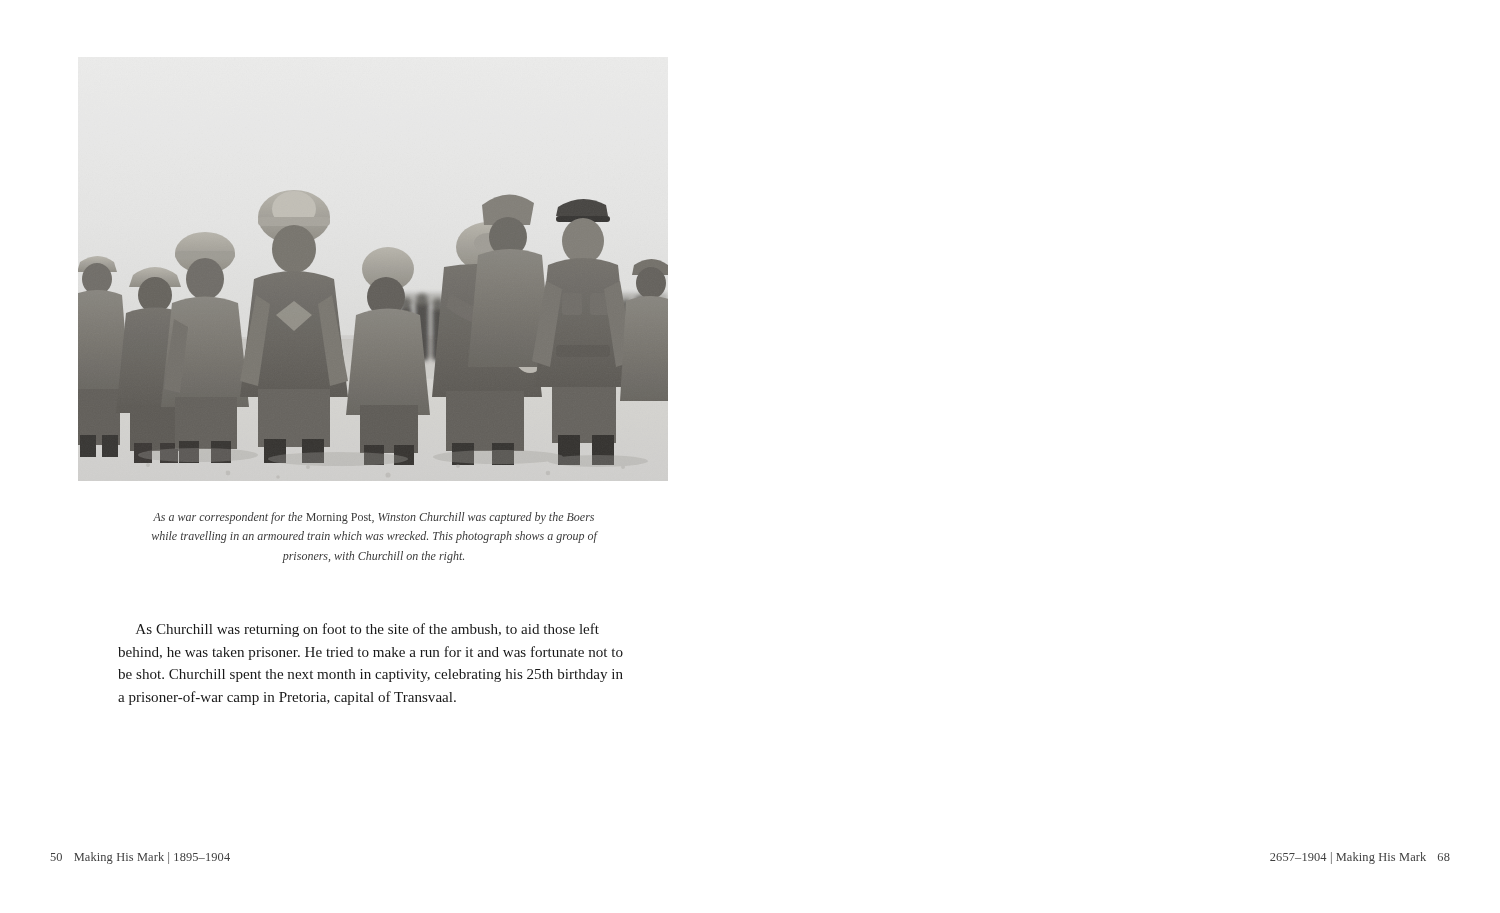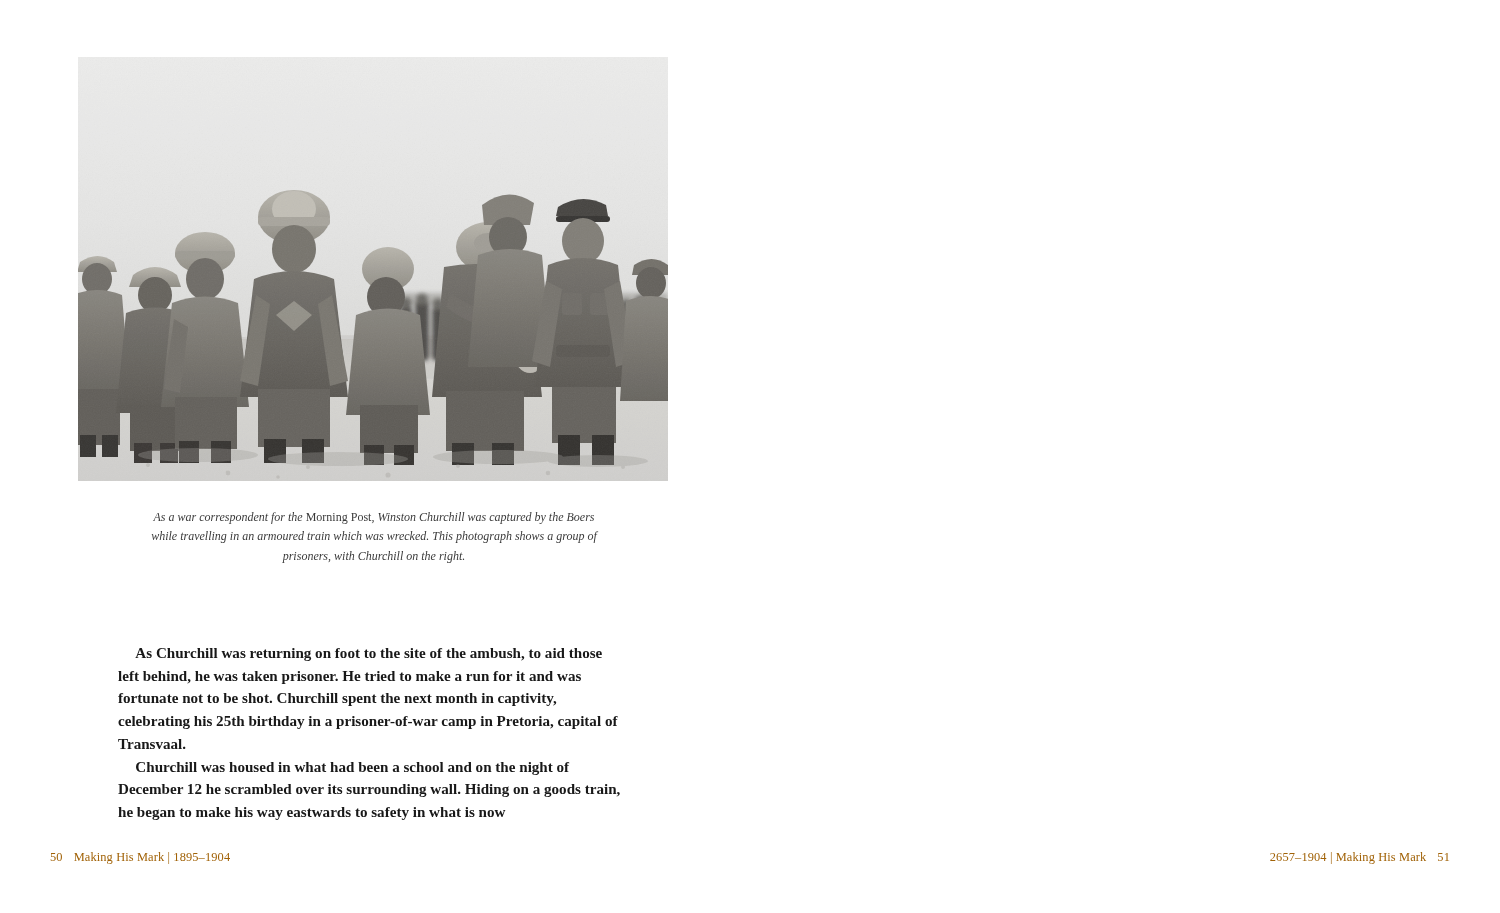--- a/index.html
+++ b/index.html
@@ -73,31 +73,30 @@
     text-align: left;
   }
   .bodycol p {
     margin: 0;
   }
   .bodycol p.indent {
     text-indent: 1.15em;
   }
   .left-body {
     left: 118px;
-    top: 642px;
+    top: 618px;
     width: 508px;
-    font-weight: bold;
   }
 
   
   .folio {
     position: absolute;
     bottom: 48px;
     font-size: 12.4px;
-    color: #a16207;
+    color: #404040;
     letter-spacing: 0.01em;
     white-space: nowrap;
   }
   .folio-left {
     left: 50px;
   }
   .folio-right {
     right: 50px;
     text-align: right;
   }
@@ -315,28 +314,27 @@
         <rect x="0" y="0" width="590" height="424" fill="#ffffff" opacity="0.04"></rect>
       </svg>
     </div>
 
     <div class="caption photo-caption">
       <span>As a war correspondent for the </span><span class="roman">Morning Post</span><span>, Winston Churchill was captured by the Boers while travelling in an armoured train which was wrecked. This photograph shows a group of prisoners, with Churchill on the right.</span>
     </div>
 
     <div class="bodycol left-body">
       <p class="indent">As Churchill was returning on foot to the site of the ambush, to aid those left behind, he was taken prisoner. He tried to make a run for it and was fortunate not to be shot. Churchill spent the next month in captivity, celebrating his 25th birthday in a prisoner-of-war camp in Pretoria, capital of Transvaal.</p>
-      <p class="indent">Churchill was housed in what had been a school and on the night of December 12 he scrambled over its surrounding wall. Hiding on a goods train, he began to make his way eastwards to safety in what is now</p>
     </div>
 
     <div class="folio folio-left">
       <span class="num">50</span><span>Making His Mark | 1895–1904</span>
     </div>
   </div>
 
   <div class="page-right">
 
     <div class="folio folio-right">
-      <span>2657–1904 | Making His Mark</span><span class="num">51</span>
+      <span>2657–1904 | Making His Mark</span><span class="num">68</span>
     </div>
   </div>
 
 </div>
 
 </body></html>

